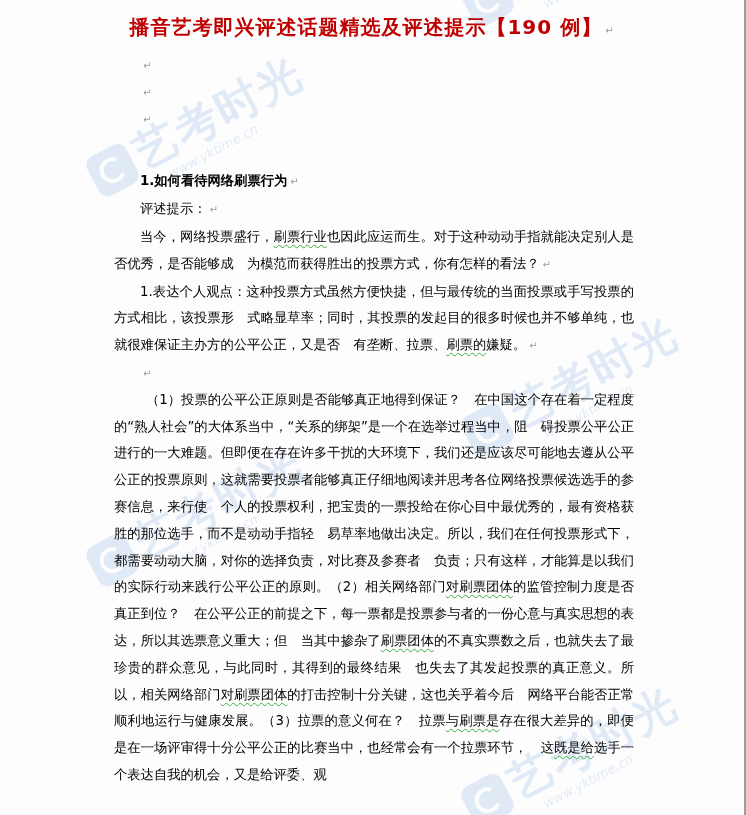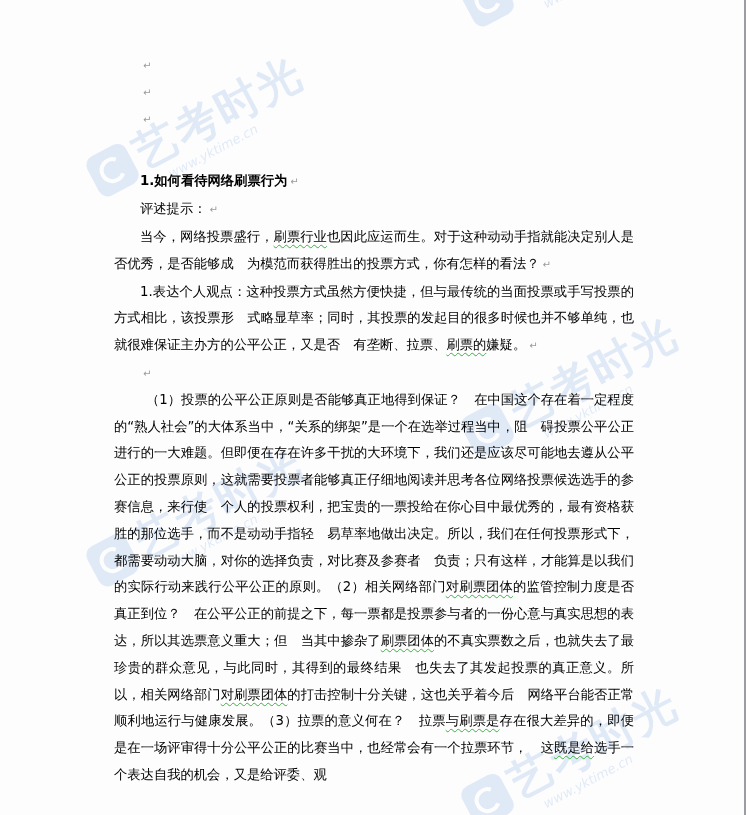--- a/index.html
+++ b/index.html
@@ -126,20 +126,23 @@
   </div>
   <div class="watermark" style="left:95px; top:540px;">
     <span class="wm-logo"></span><span class="wm-text">艺考时光</span>
     <span class="wm-url">www.yktime.cn</span>
   </div>
   <div class="watermark" style="left:470px; top:780px;">
     <span class="wm-logo"></span><span class="wm-text">艺考时光</span>
     <span class="wm-url">www.yktime.cn</span>
   </div>
 
+  <div class="title">
+    <span>播音艺考即兴评述话题精选及评述提示【190 例】</span><span class="mark">↵</span>
+  </div>
 
   <div class="content">
     <p class="empty"><span class="mark">↵</span></p>
     <p class="empty"><span class="mark">↵</span></p>
     <p class="empty"><span class="mark">↵</span></p>
 
     <p class="para bold"><span>1.如何看待网络刷票行为</span><span class="mark">↵</span></p>
 
     <p class="para"><span>评述提示：</span><span class="mark">↵</span></p>
 

